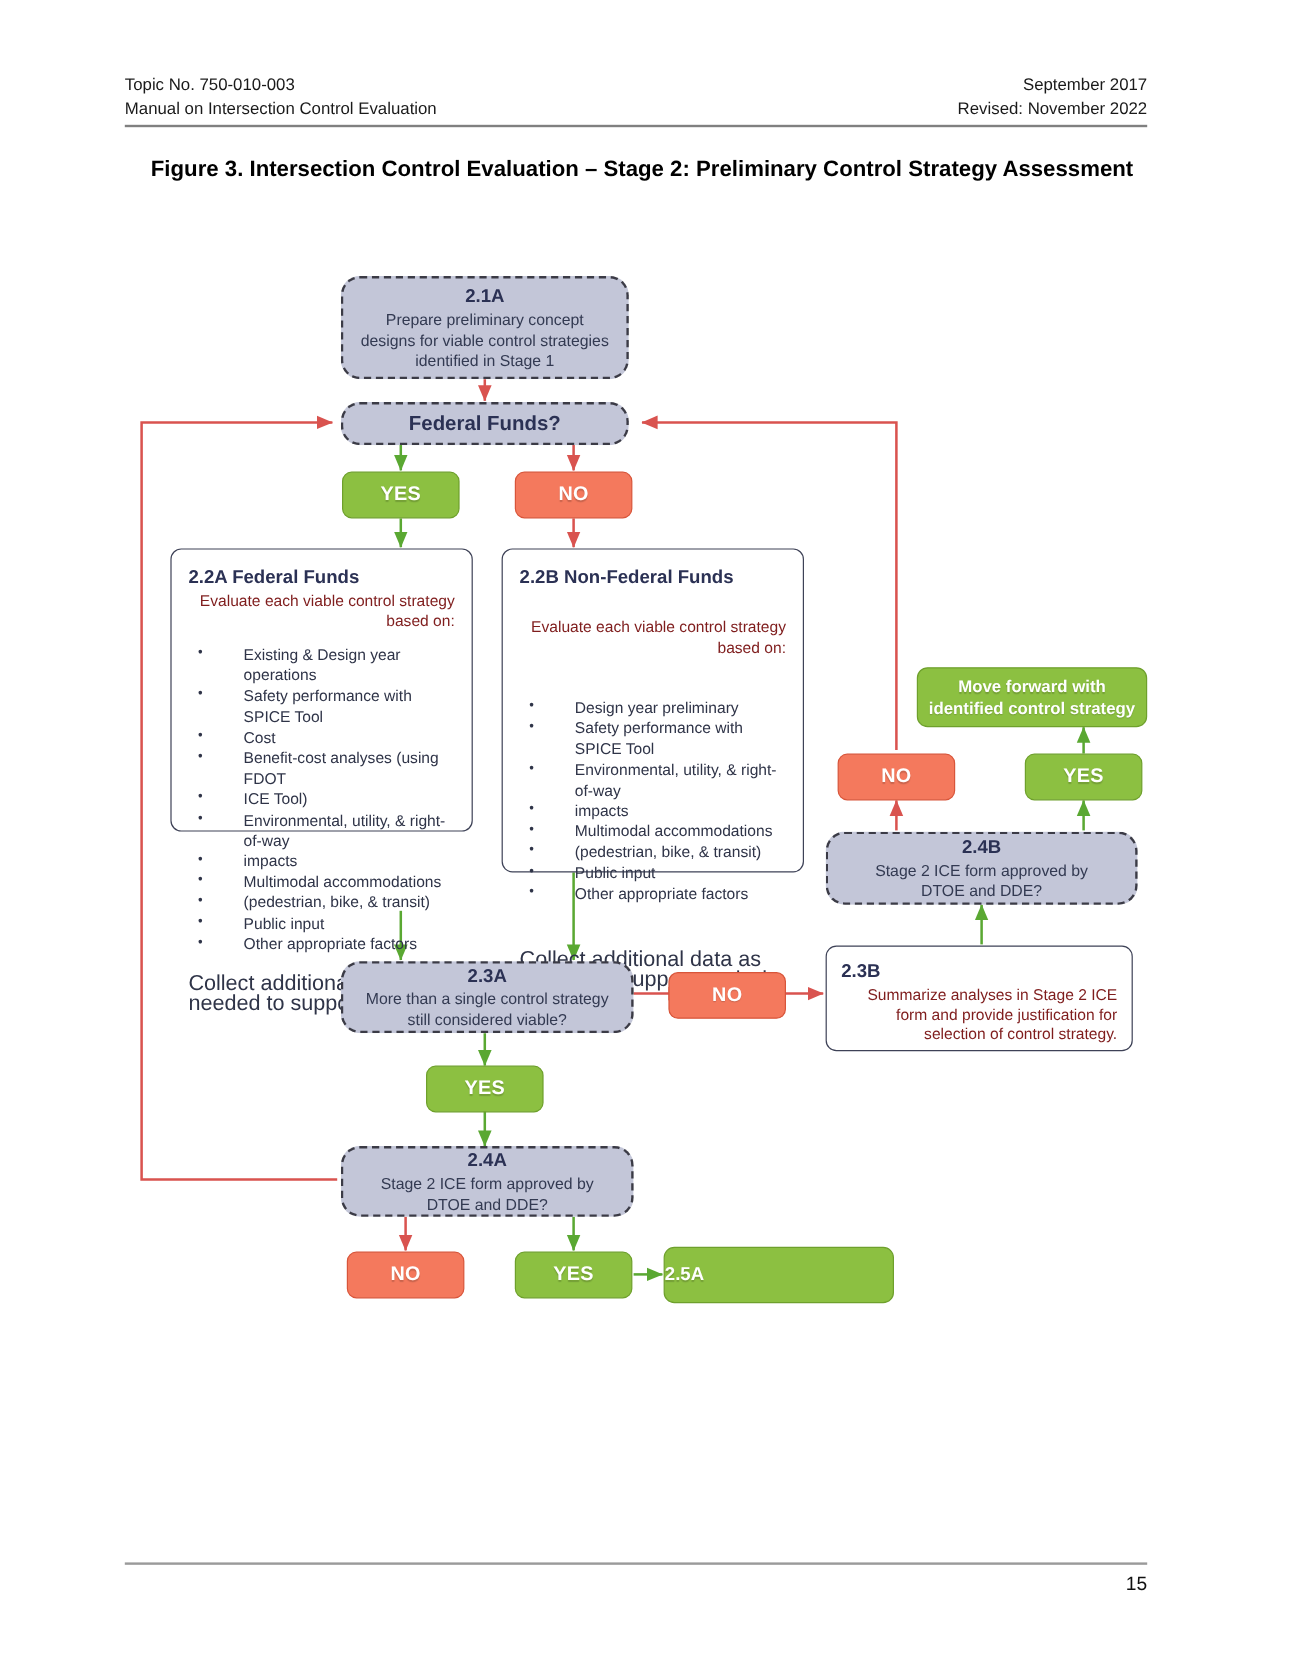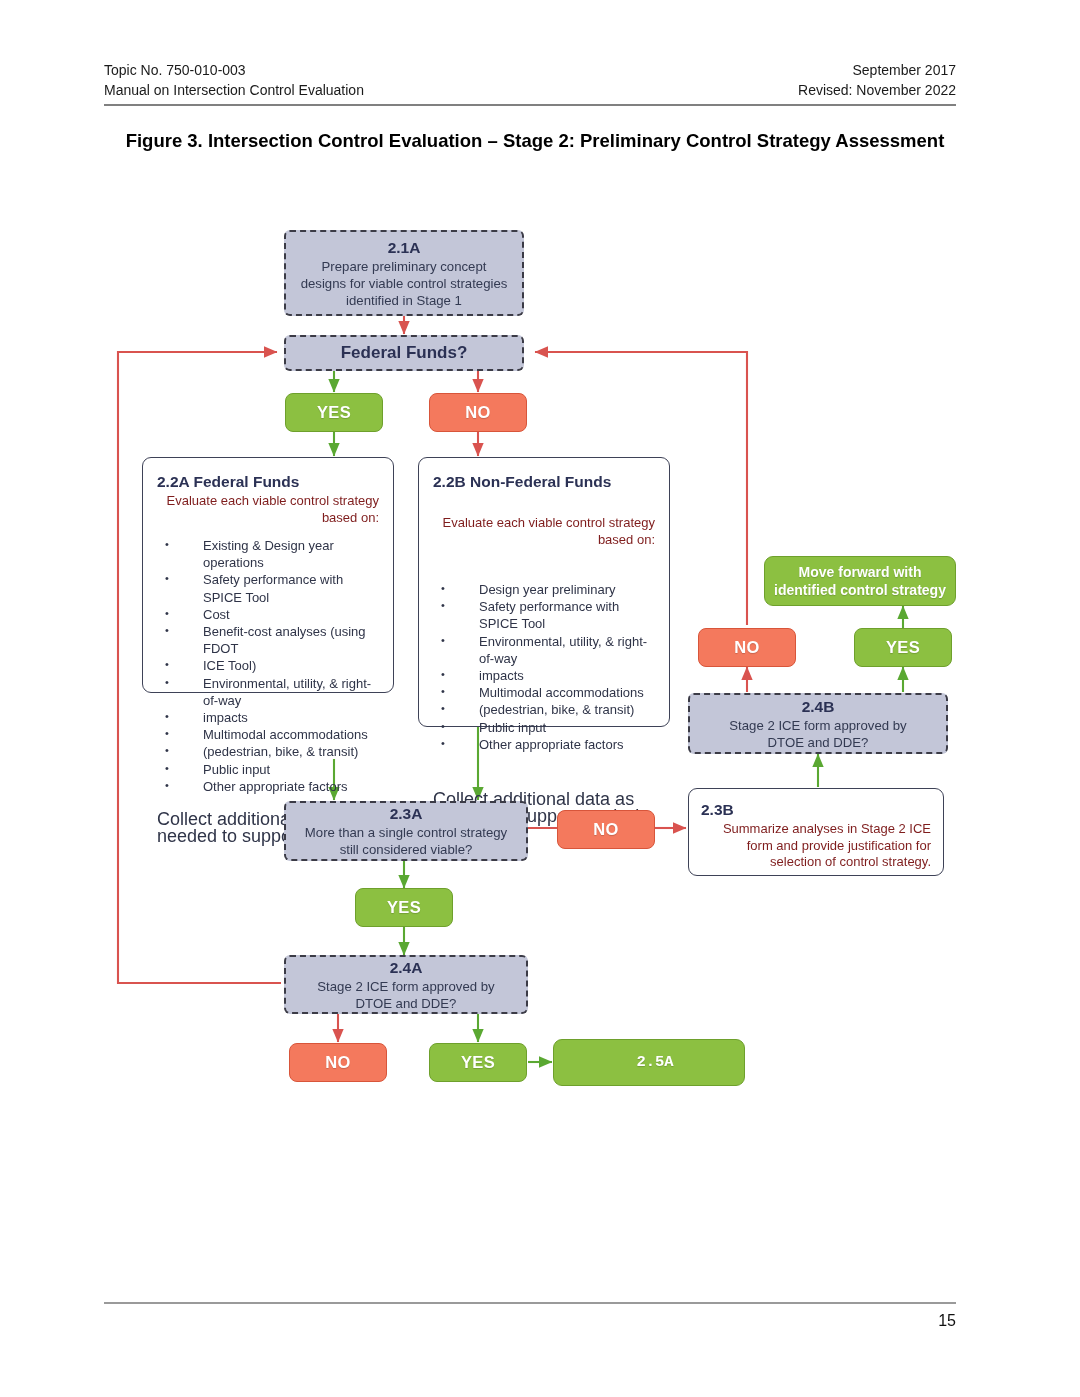--- a/index.html
+++ b/index.html
@@ -91,21 +91,21 @@
     display: flex;
     flex-direction: column;
     justify-content: center;
     text-align: center;
   }
 
   
   .node.decision {
     background: #c3c6d8;
     border: 2px dashed #3b3b46;
-    border-radius: 6px;
+    border-radius: 16px;
     color: #2b3154;
   }
   .node.decision .node-id {
     font-size: 15.5px;
     font-weight: bold;
     line-height: 20px;
     color: #2b3154;
   }
   .node.decision .node-text {
     font-size: 13.2px;
@@ -193,23 +193,21 @@
     border-radius: 9px;
     color: #ffffff;
   }
   .node.green-box .gb-title {
     font-size: 14px;
     font-weight: bold;
     line-height: 18px;
     text-shadow: 0 1px 1px rgba(0,0,0,0.18);
   }
   .node.green-box.left-align {
-    text-align: center;
-    padding-left: 12px;
-    font-family: Liberation Mono, monospace;
+    text-align: left;
   }
   .node.green-box.left-align .gb-id {
     font-size: 15.5px;
     font-weight: bold;
     line-height: 19px;
     text-shadow: 0 1px 1px rgba(0,0,0,0.18);
   }
   .node.green-box.left-align .gb-sub {
     font-size: 14px;
     line-height: 18px;

